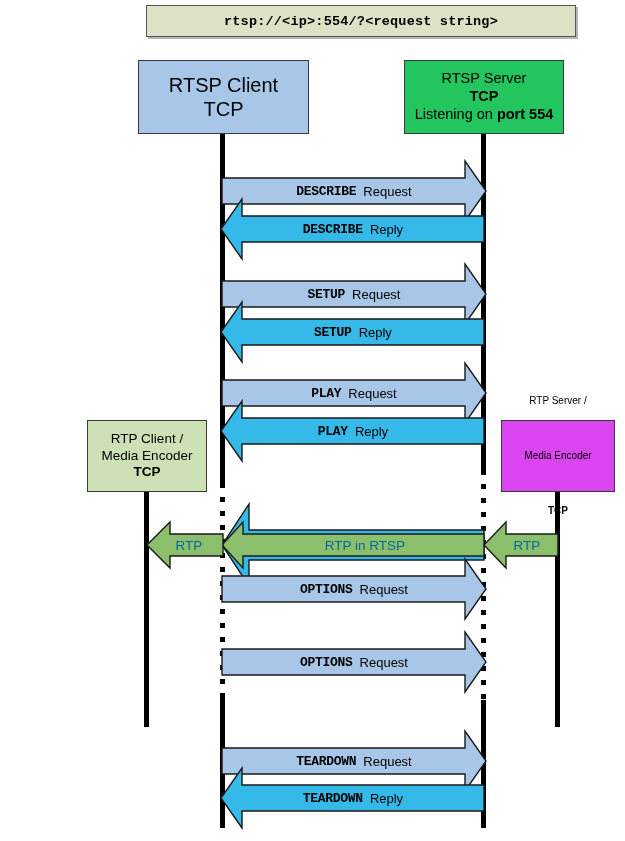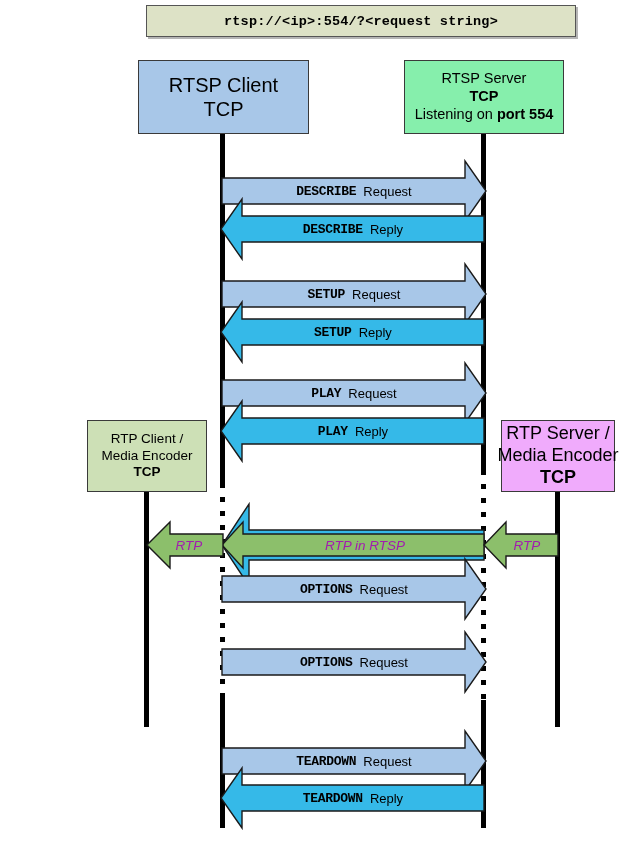--- a/index.html
+++ b/index.html
@@ -23,23 +23,23 @@
   
   .node{
     position:absolute;border:1px solid #3a3a3a;
     display:flex;flex-direction:column;align-items:center;justify-content:center;
     text-align:center;color:#000;line-height:1.22;
   }
   .node .ln{display:block;white-space:nowrap;}
   .node .b{font-weight:bold;}
 
   #node-rtsp-client{left:138px;top:60px;width:169px;height:72px;background:#a8c7e8;font-size:20px;}
-  #node-rtsp-server{left:404px;top:60px;width:158px;height:72px;background:#86efac;font-size:14.5px;}
+  #node-rtsp-server{left:404px;top:60px;width:158px;height:72px;background:#22c55e;font-size:14.5px;}
   #node-rtp-client{left:87px;top:420px;width:118px;height:70px;background:#cde0b6;font-size:13.5px;}
-  #node-rtp-server{left:501px;top:420px;width:112px;height:70px;background:#f0abfc;font-size:18px;}
+  #node-rtp-server{left:501px;top:420px;width:112px;height:70px;background:#d946ef;font-size:10px;gap:43px;}
 
   
   #note-setup{
     position:absolute;left:8px;top:258px;width:202px;height:94px;
     background:#fbfbd2;border:1px solid #6b6b46;
     display:flex;flex-direction:column;align-items:center;justify-content:center;
     font-size:12.4px;color:#000;line-height:1.33;text-align:center;
   }
   #note-setup .mono{
     font-family:"Liberation Mono","DejaVu Sans Mono",monospace;
@@ -52,21 +52,21 @@
     position:absolute;display:flex;align-items:center;justify-content:center;
     white-space:nowrap;color:#000;pointer-events:none;
   }
   .msglabel .verb{
     font-family:"Liberation Mono","DejaVu Sans Mono",monospace;
     font-weight:bold;font-size:13px;letter-spacing:-.3px;
   }
   .msglabel .kind{font-family:"Liberation Sans",sans-serif;font-size:13px;margin-left:7px;}
   .rtplabel{
     position:absolute;display:flex;align-items:center;justify-content:center;
-    white-space:nowrap;color:#a21caf;font-size:13.5px;pointer-events:none;font-style:italic;
+    white-space:nowrap;color:#0369a1;font-size:13.5px;pointer-events:none;
   }
 </style>
 </head>
 <body>
 
 <div id="stage">
 
   <div class="urlbar">
     <span>rtsp://&lt;ip&gt;:554/?&lt;request string&gt;</span>
   </div>

